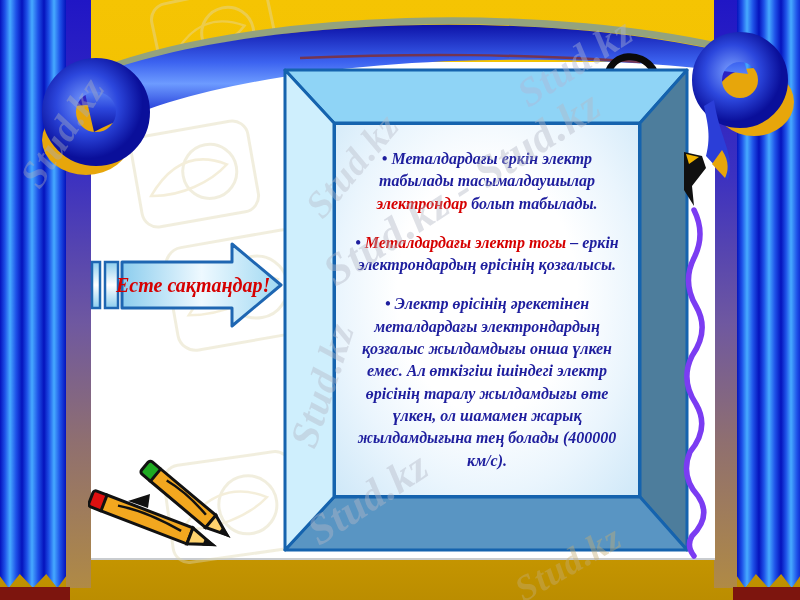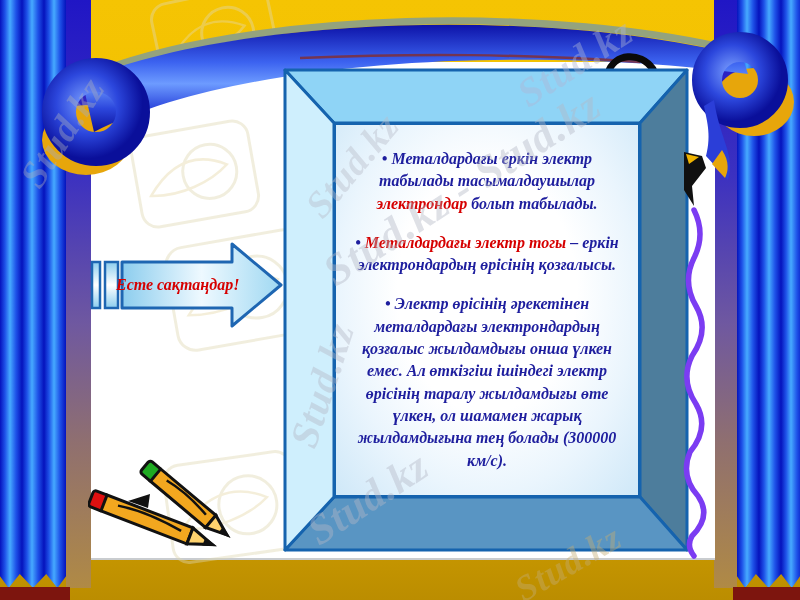--- a/index.html
+++ b/index.html
@@ -43,21 +43,21 @@
     background:radial-gradient(ellipse at 50% 45%, #ffffff 42%, #eaf5fd 70%, #cfe8f8 100%);
     display:flex; flex-direction:column; justify-content:space-evenly; align-items:center;
     padding:6px 10px; text-align:center;
   }
   #panel-text p{margin:0; font-style:italic; font-weight:700; font-size:16px; line-height:1.4; color:#1e1e9e;}
   .seg-red{color:#d60000;}
   
   #remember-arrow{position:absolute; left:88px; top:241px;}
   #arrow-label{
     position:absolute; left:116px; top:272px; width:120px; height:26px;
-    font-style:italic; font-weight:700; font-size:16px; line-height:26px;
+    font-style:italic; font-weight:700; font-size:20px; line-height:26px;
     color:#d60000; text-align:center; white-space:nowrap;
   }
   
   #pencils{position:absolute; left:88px; top:446px;}
   #squiggle{position:absolute; left:678px; top:150px;}
   #clip-mark{position:absolute; left:598px; top:48px;}
   
   .wm{
     position:absolute; font-style:italic; font-weight:700; white-space:nowrap;
     letter-spacing:1px; opacity:.42; pointer-events:none;
@@ -136,21 +136,21 @@
   <svg id="memory-box" width="408" height="488" viewBox="0 0 408 488">
     <polygon points="3,4 405,4 358,57 52,57" fill="#8fd4f6" stroke="#1563ae" stroke-width="3" stroke-linejoin="round"></polygon>
     <polygon points="405,4 405,484 358,431 358,57" fill="#4d7d9c" stroke="#1563ae" stroke-width="3" stroke-linejoin="round"></polygon>
     <polygon points="3,484 405,484 358,431 52,431" fill="#5995c3" stroke="#1563ae" stroke-width="3" stroke-linejoin="round"></polygon>
     <polygon points="3,4 52,57 52,431 3,484" fill="#cfeffd" stroke="#1563ae" stroke-width="3" stroke-linejoin="round"></polygon>
   </svg>
 
   <div id="panel-text">
       <p><span class="seg-navy">• Металдардағы еркін электр табылады тасымалдаушылар </span><span class="seg-red">электрондар</span><span class="seg-navy"> болып табылады.</span></p>
       <p><span class="seg-navy">• </span><span class="seg-red">Металдардағы электр тогы</span><span class="seg-navy"> – еркін электрондардың өрісінің қозғалысы.</span></p>
-      <p><span class="seg-navy">• Электр өрісінің әрекетінен металдардағы электрондардың қозғалыс жылдамдығы онша үлкен емес. Ал өткізгіш ішіндегі электр өрісінің таралу жылдамдығы өте үлкен, ол шамамен жарық жылдамдығына тең болады (300000 км/с).</span></p>
+      <p><span class="seg-navy">• Электр өрісінің әрекетінен металдардағы электрондардың қозғалыс жылдамдығы онша үлкен емес. Ал өткізгіш ішіндегі электр өрісінің таралу жылдамдығы өте үлкен, ол шамамен жарық жылдамдығына тең болады (400000 км/с).</span></p>
     </div>
 
   <svg id="remember-arrow" width="198" height="88" viewBox="0 0 198 88">
     <defs>
       <linearGradient id="agrad" x1="0" y1="0" x2="1" y2="0">
         <stop offset="0" stop-color="#8ccdee"></stop>
         <stop offset="0.5" stop-color="#eef9ff"></stop>
         <stop offset="1" stop-color="#9fd8f2"></stop>
       </linearGradient>
       <linearGradient id="bgrad" x1="0" y1="0" x2="0" y2="1">

